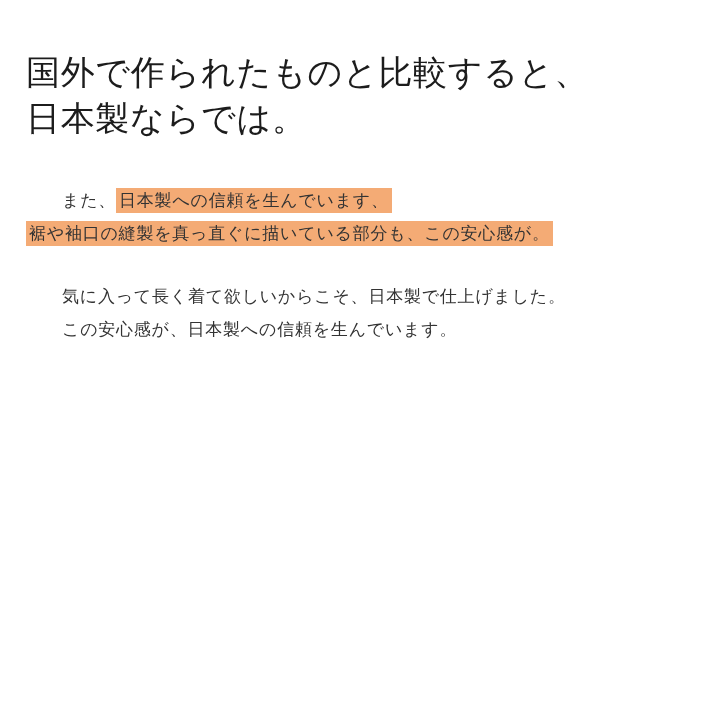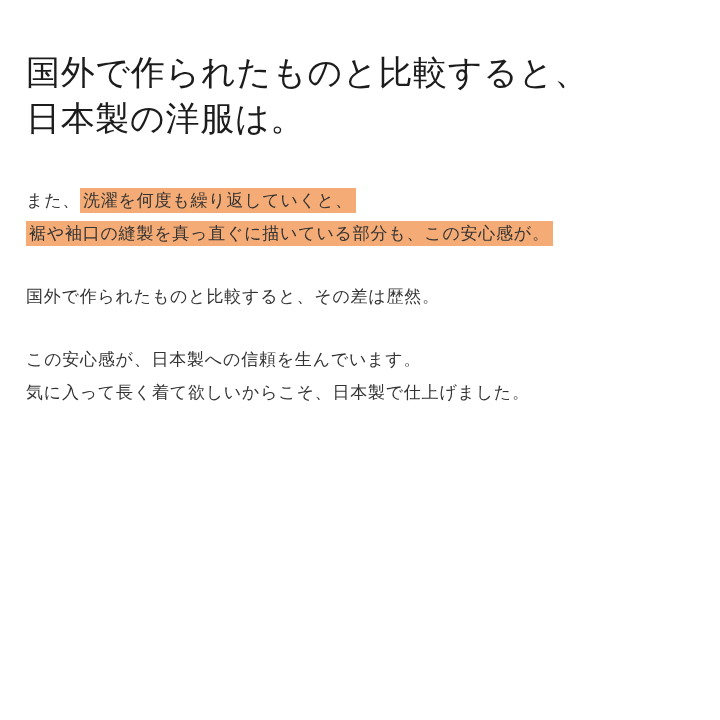--- a/index.html
+++ b/index.html
@@ -41,36 +41,36 @@
   .line {
     line-height: 33px;
     white-space: nowrap;
   }
   .hl {
     background: var(--hl-color, #f4ab75);
     padding: 3px 3px;
   }
   .plain {
     padding: 3px 0;
+    margin-left: 36px;
   }
 </style>
 </head>
 <body>
 
 <div class="page" style="background: rgb(255, 255, 255);">
   <h1 class="heading" id="heading" style="color: rgb(28, 28, 28);">
       <div class="heading-line">国外で作られたものと比較すると、</div>
-      <div class="heading-line">日本製の洋服は。</div>
+      <div class="heading-line">日本製ならでは。</div>
     </h1>
   <div class="body-block" id="body-block" style="color: rgb(51, 51, 51);">
       <div class="para">
-        <div class="line"><span class="plain">また、</span><span class="hl">洗濯を何度も繰り返していくと、</span></div>
+        <div class="line"><span class="plain">また、</span><span class="hl">日本製への信頼を生んでいます、</span></div>
         <div class="line"><span class="hl">裾や袖口の縫製を真っ直ぐに描いている部分も、この安心感が。</span></div>
       </div>
       <div class="para">
-        <div class="line"><span class="plain">国外で作られたものと比較すると、その差は歴然。</span></div>
       </div>
       <div class="para">
+        <div class="line"><span class="plain">気に入って長く着て欲しいからこそ、日本製で仕上げました。</span></div>
         <div class="line"><span class="plain">この安心感が、日本製への信頼を生んでいます。</span></div>
-        <div class="line"><span class="plain">気に入って長く着て欲しいからこそ、日本製で仕上げました。</span></div>
       </div>
     </div>
 </div>
 
 </body></html>

